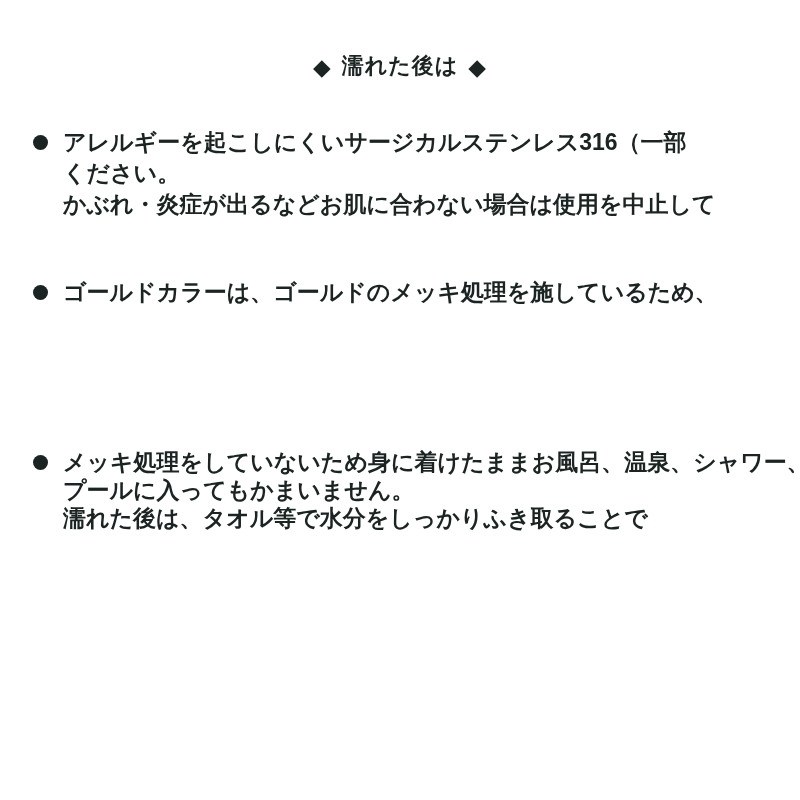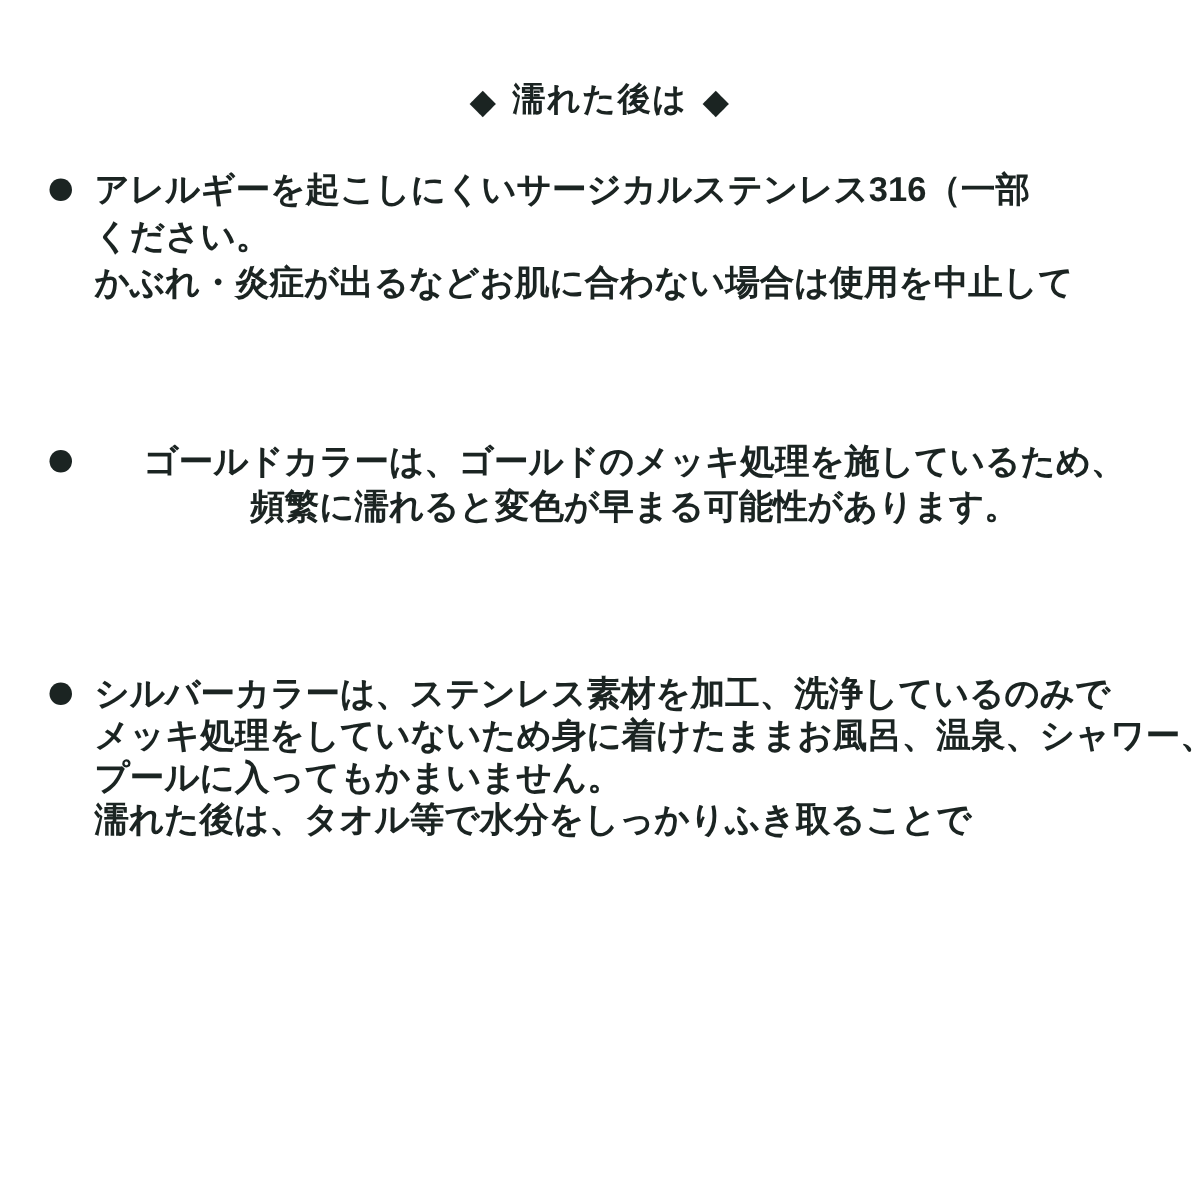--- a/index.html
+++ b/index.html
@@ -46,24 +46,24 @@
     width: 15px;
     height: 15px;
     border-radius: 50%;
     background: var(--ink, #1b2422);
   }
   .note-lines {
     margin-left: 30px;
     font-size: 23px;
     white-space: nowrap;
   }
-  .note-1 { top: 111px; }
+  .note-1 { top: 127px; }
   .note-1 .note-lines { line-height: 31px; }
   .note-1 .dot { top: 8px; }
-  .note-2 { top: 292px; text-align: center; }
+  .note-2 { top: 277px; }
   .note-2 .note-lines { line-height: 30px; }
   .note-2 .dot { top: 8px; }
   .note-3 { top: 448px; }
   .note-3 .note-lines { line-height: 28px; }
   .note-3 .dot { top: 7px; }
 </style>
 </head>
 <body>
 
 <div class="page">
@@ -78,26 +78,24 @@
     <div class="note-lines">
           <div class="note-line">アレルギーを起こしにくいサージカルステンレス316（一部</div>
           <div class="note-line">ください。</div>
           <div class="note-line">かぶれ・炎症が出るなどお肌に合わない場合は使用を中止して</div>
         </div>
   </div>
       <div class="note note-2">
     <span class="dot"></span>
     <div class="note-lines">
           <div class="note-line">ゴールドカラーは、ゴールドのメッキ処理を施しているため、</div>
-          <div class="note-line">頻繁に濡れると変色が早まる可能性があります。</div>
         </div>
   </div>
       <div class="note note-3">
     <span class="dot"></span>
     <div class="note-lines">
-          <div class="note-line">シルバーカラーは、ステンレス素材を加工、洗浄しているのみで</div>
           <div class="note-line">メッキ処理をしていないため身に着けたままお風呂、温泉、シャワー、</div>
           <div class="note-line">プールに入ってもかまいません。</div>
           <div class="note-line">濡れた後は、タオル等で水分をしっかりふき取ることで</div>
         </div>
   </div>
     </div>
 </div>
 
 </body></html>

